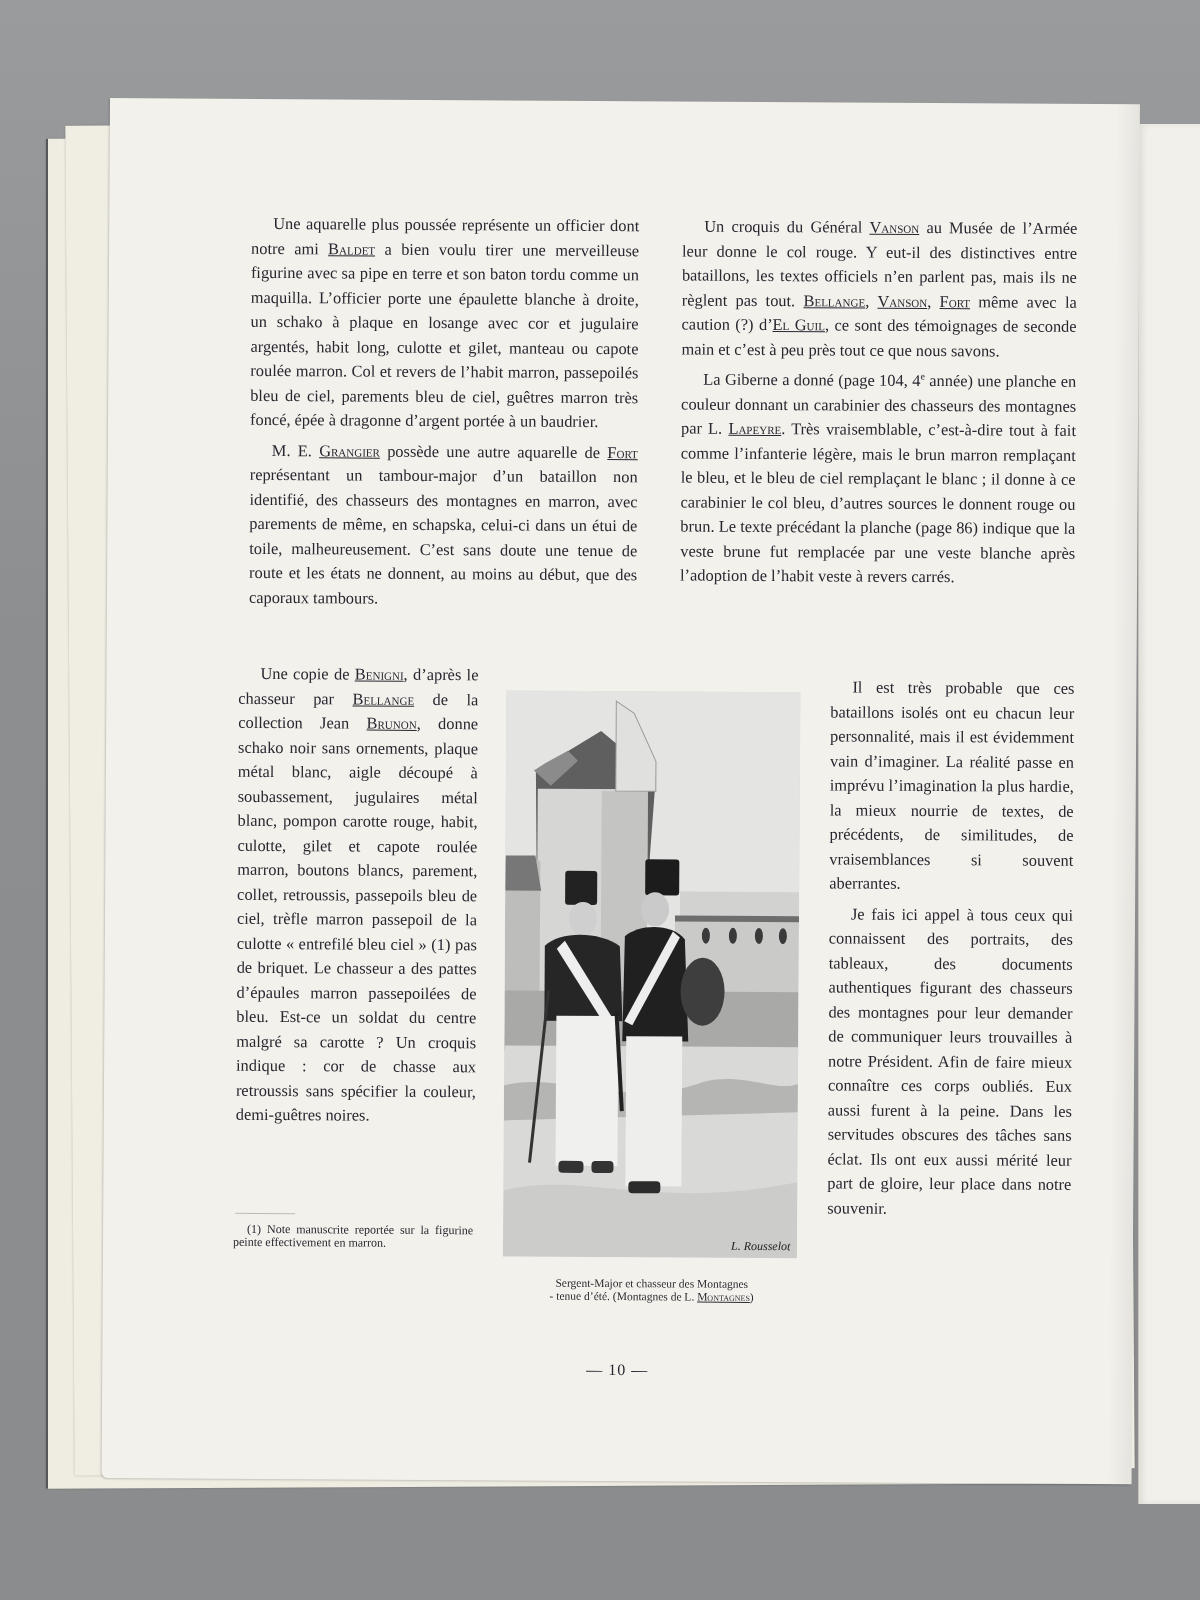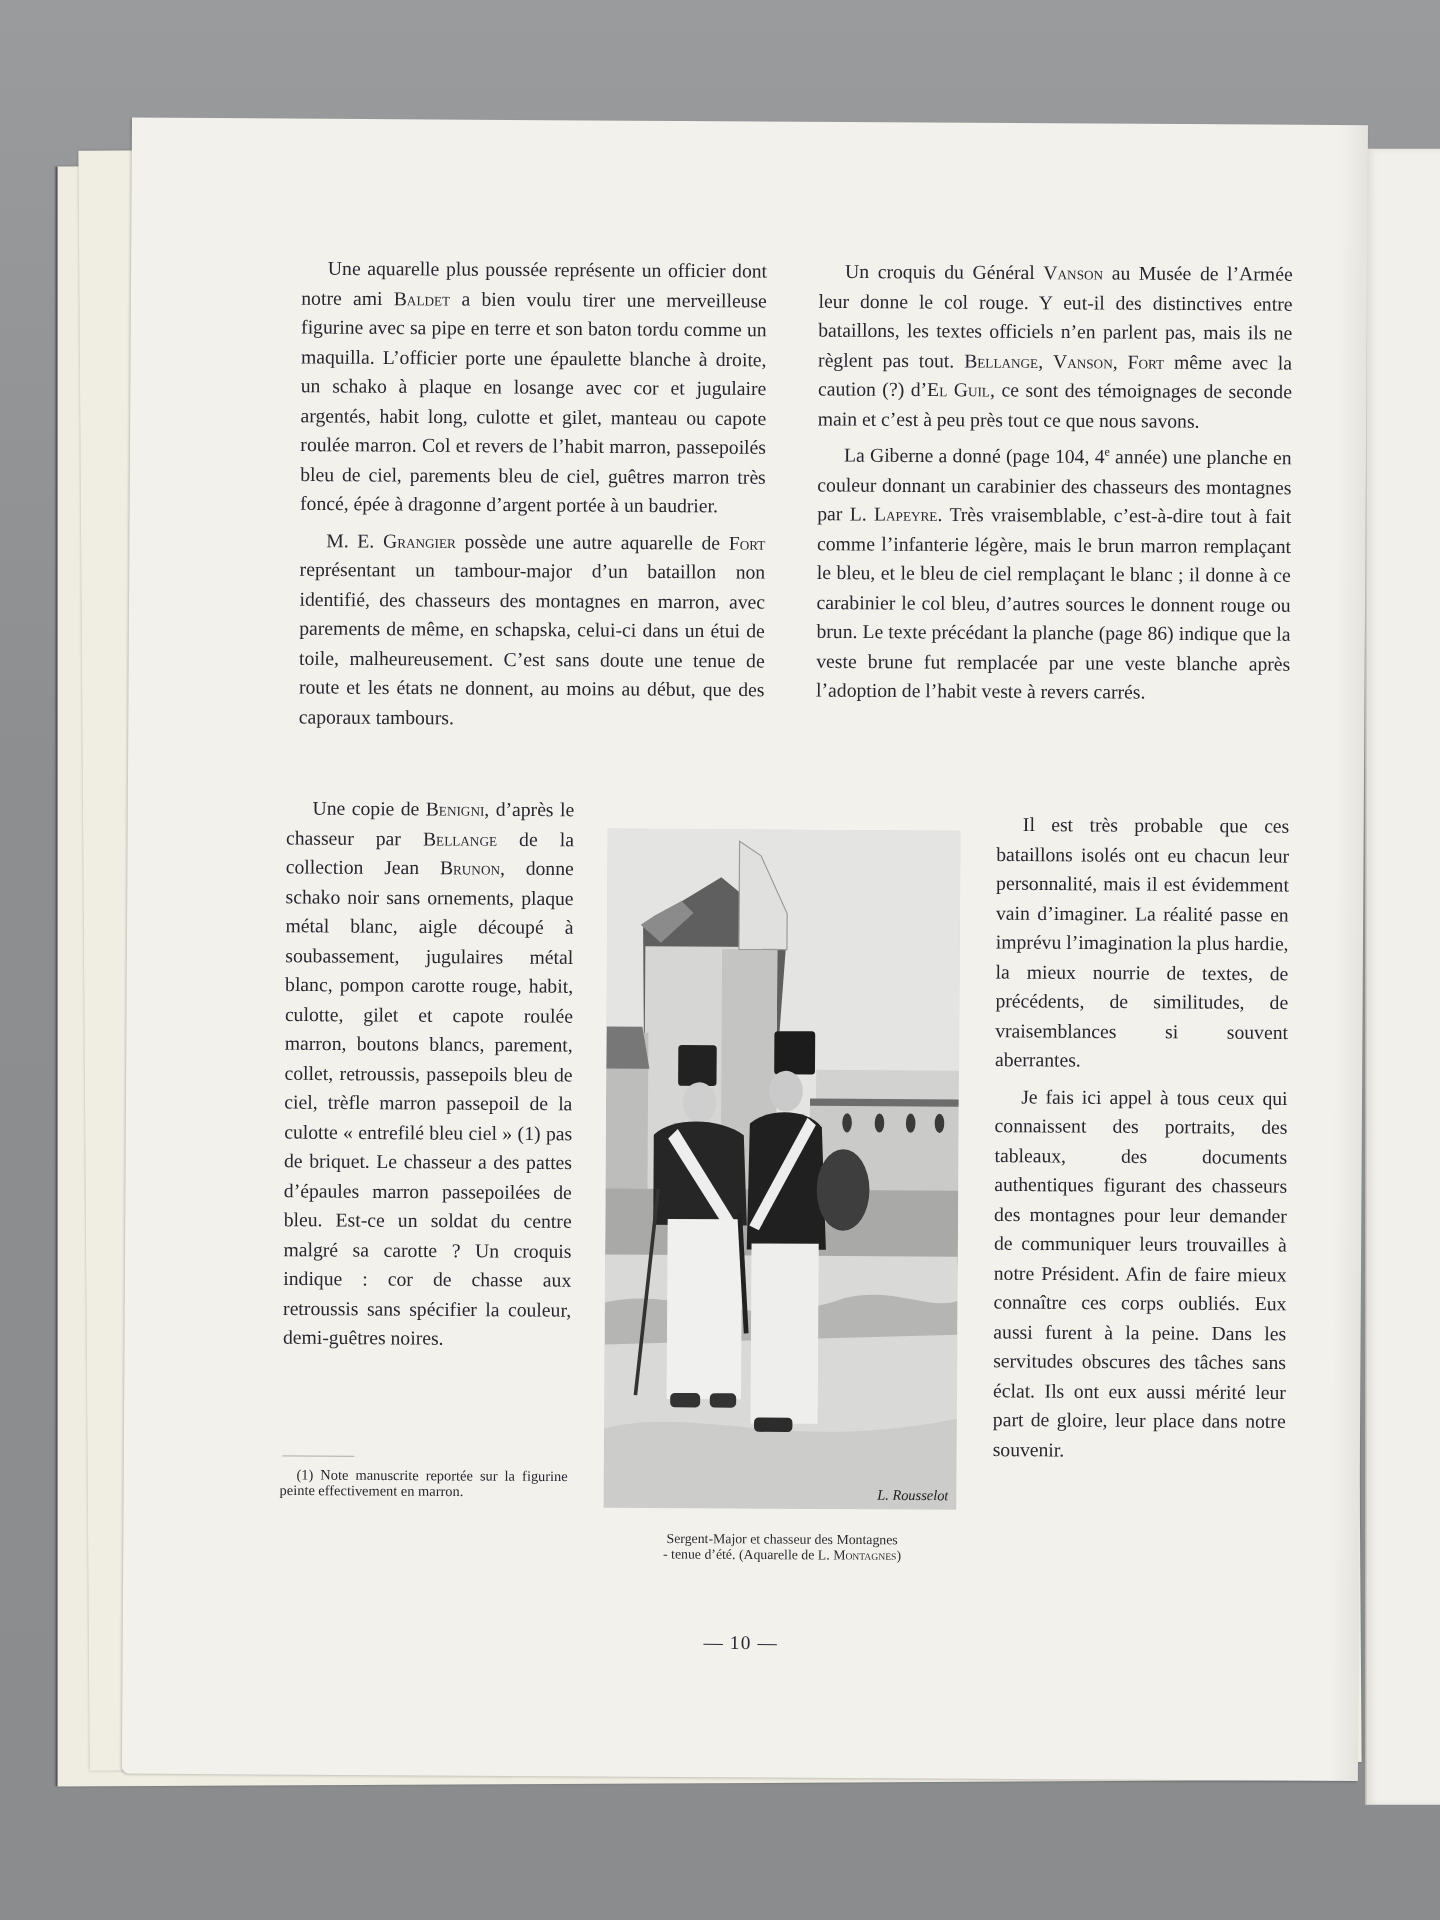--- a/index.html
+++ b/index.html
@@ -37,21 +37,21 @@
   .page::after {
     content: ""; position: absolute; right: 0; top: 0; bottom: 0; width: 24px;
     background: linear-gradient(90deg, rgba(0,0,0,0) 0%, rgba(0,0,0,0.06) 100%);
   }
   .txt { position: absolute; font-size: 16.4px; line-height: 24.5px; text-align: justify; }
   .txt p { margin: 0 0 6px 0; text-indent: 22px; hyphens: none; }
   .col-left-top { left: 142px; top: 113px; width: 388px; }
   .col-right-top { left: 573px; top: 113px; width: 395px; }
   .col-left-bottom { left: 132px; top: 563px; width: 240px; }
   .col-right-bottom { left: 724px; top: 573px; width: 244px; }
-  .sc { font-variant: small-caps; }
+  .sc { font-variant: small-caps; text-decoration: underline; }
   .figure {
     position: absolute; left: 400px; top: 590px; width: 294px; height: 566px;
     background: #dcdcdc; overflow: hidden;
   }
   .figure svg { width: 100%; height: 100%; display: block; }
   .caption {
     position: absolute; left: 404px; top: 1176px; width: 290px;
     font-size: 11.5px; line-height: 13px; text-align: center; color: #2c2a30;
   }
   .footnote-rule { position: absolute; left: 132px; top: 1114px; width: 60px; height: 1px; background: #bdbab2; }
@@ -141,21 +141,21 @@
         <rect x="122" y="345" width="56" height="150" fill="#eeeeec"></rect>
         <rect x="125" y="490" width="32" height="12" fill="#2c2c2c" rx="4"></rect>
         <line x1="112" y1="320" x2="118" y2="420" stroke="#222" stroke-width="4"></line>
       </g>
       <text x="228" y="558" font-size="12" font-style="italic" fill="#222" font-family="Liberation Serif, serif">L. Rousselot</text>
     </svg>
   </div>
 
   <div class="caption">
     <div>Sergent-Major et chasseur des Montagnes</div>
-    <div><span>- tenue d’été. (Aquarelle de L. </span><span class="sc">Montagnes</span><span>)</span></div>
+    <div><span>- tenue d’été. (Montagnes de L. </span><span class="sc">Montagnes</span><span>)</span></div>
   </div>
 
   <div class="txt col-right-bottom">
     <p>Il est très probable que ces bataillons isolés ont eu chacun leur personnalité, mais il est évidemment vain d’imaginer. La réalité passe en imprévu l’imagination la plus hardie, la mieux nourrie de textes, de précédents, de similitudes, de vraisemblances si souvent aberrantes.</p>
     <p>Je fais ici appel à tous ceux qui connaissent des portraits, des tableaux, des documents authentiques figurant des chasseurs des montagnes pour leur demander de communiquer leurs trouvailles à notre Président. Afin de faire mieux connaître ces corps oubliés. Eux aussi furent à la peine. Dans les servitudes obscures des tâches sans éclat. Ils ont eux aussi mérité leur part de gloire, leur place dans notre souvenir.</p>
   </div>
 
   <div class="page-number">— 10 —</div>
 </div>
 

